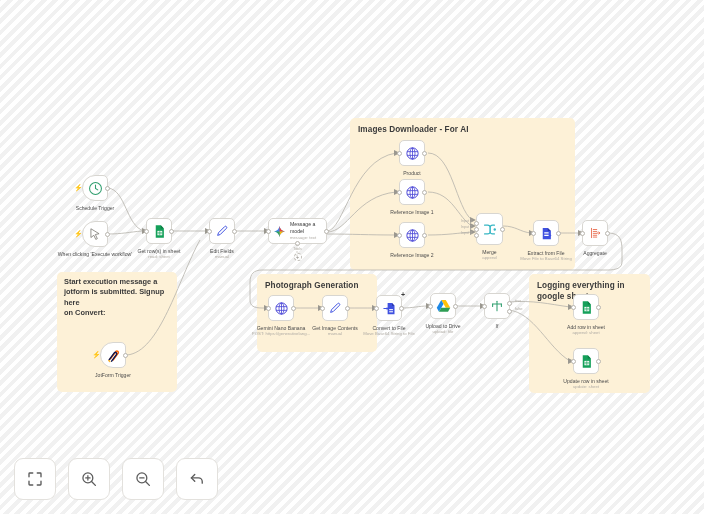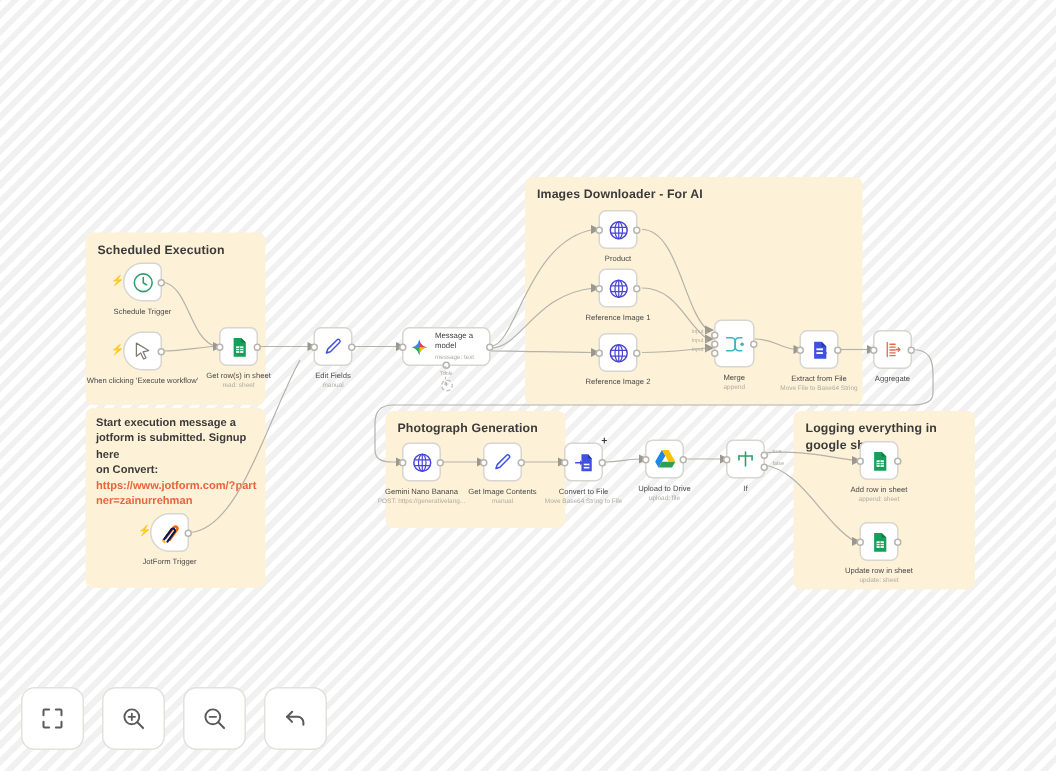--- a/index.html
+++ b/index.html
@@ -106,30 +106,26 @@
     display:flex;align-items:center;justify-content:center;
     cursor:pointer;
   }
   svg{display:block;}
 </style>
 </head>
 <body>
 
 <div id="canvas">
 
-  <div class="sticky" style="left:57px;top:155px;width:120px;height:115px;">
-    <div class="sticky-title">Scheduled Execution</div>
-  </div>
 
   <div class="sticky" style="left:57px;top:272px;width:120px;height:120px;">
     <div class="note-body">
       <span>Start execution message a</span><br>
       <span>jotform is submitted. Signup here</span><br>
       <span>on Convert:</span>
-      <a class="note-link" href="#">https://www.jotform.com/?partner=zainurrehman</a>
     </div>
   </div>
 
   <div class="sticky" style="left:350px;top:118px;width:225px;height:152px;">
     <div class="sticky-title">Images Downloader - For AI</div>
   </div>
 
   <div class="sticky" style="left:257px;top:274px;width:120px;height:78px;">
     <div class="sticky-title">Photograph Generation</div>
   </div>

